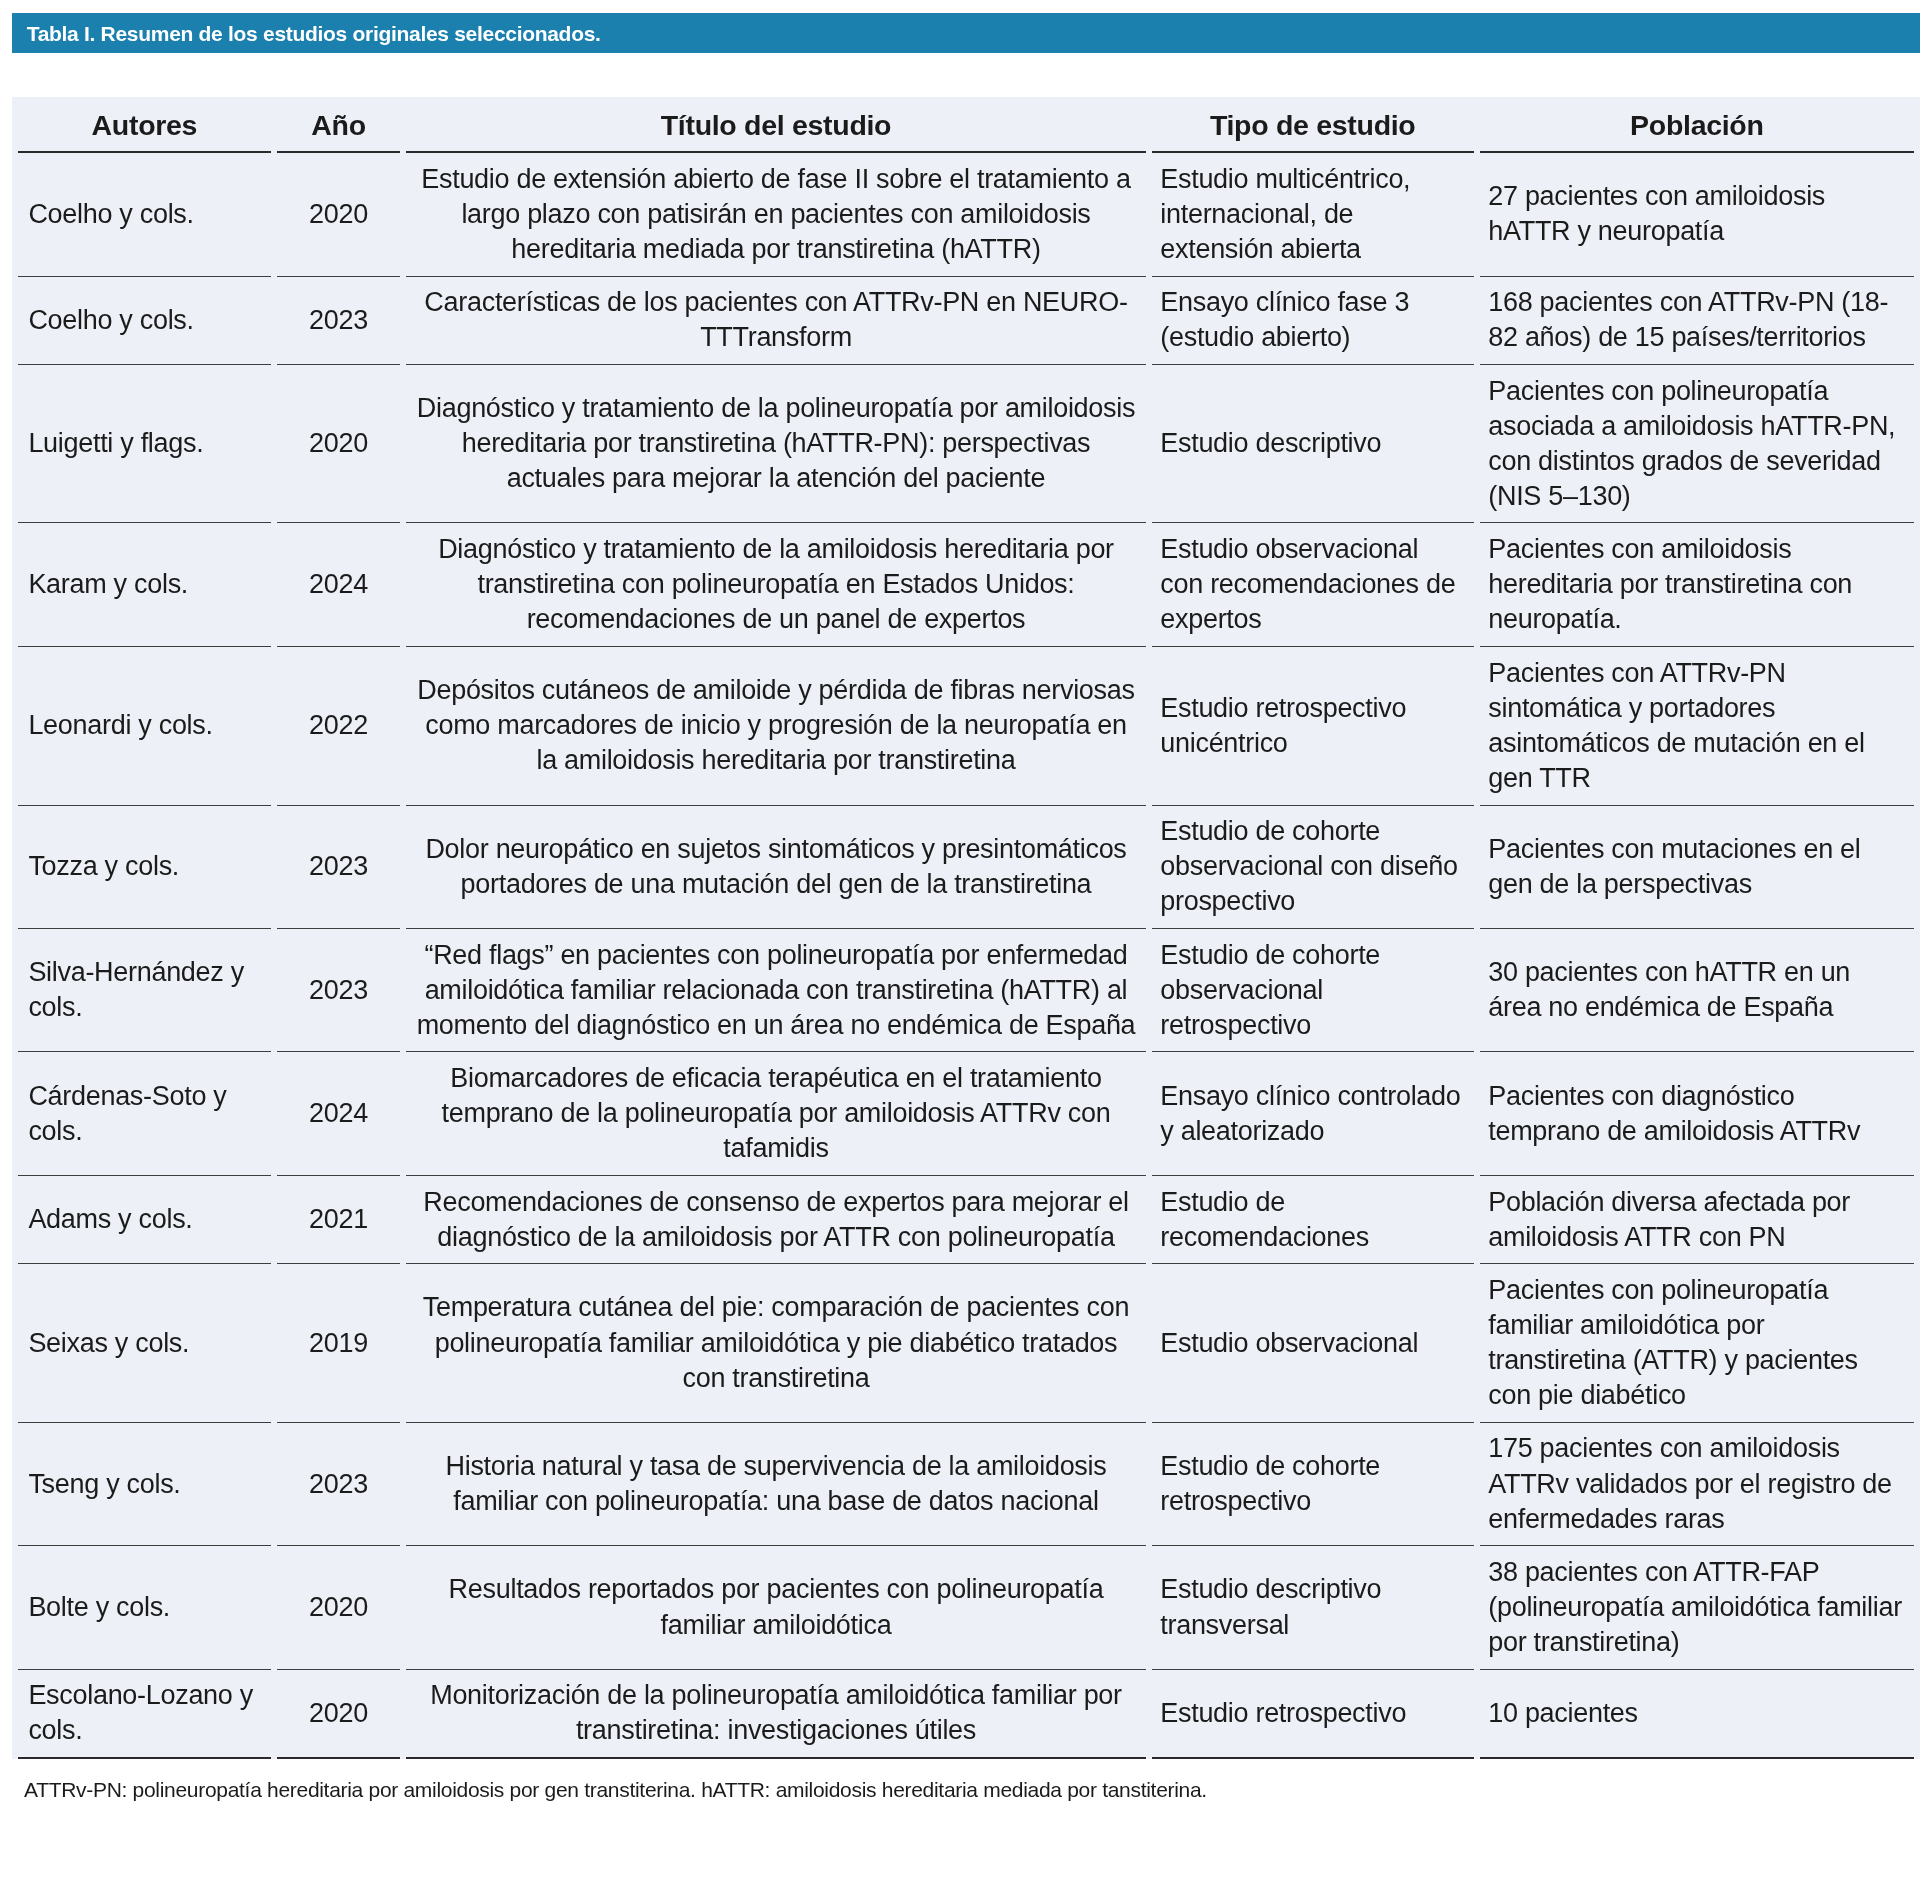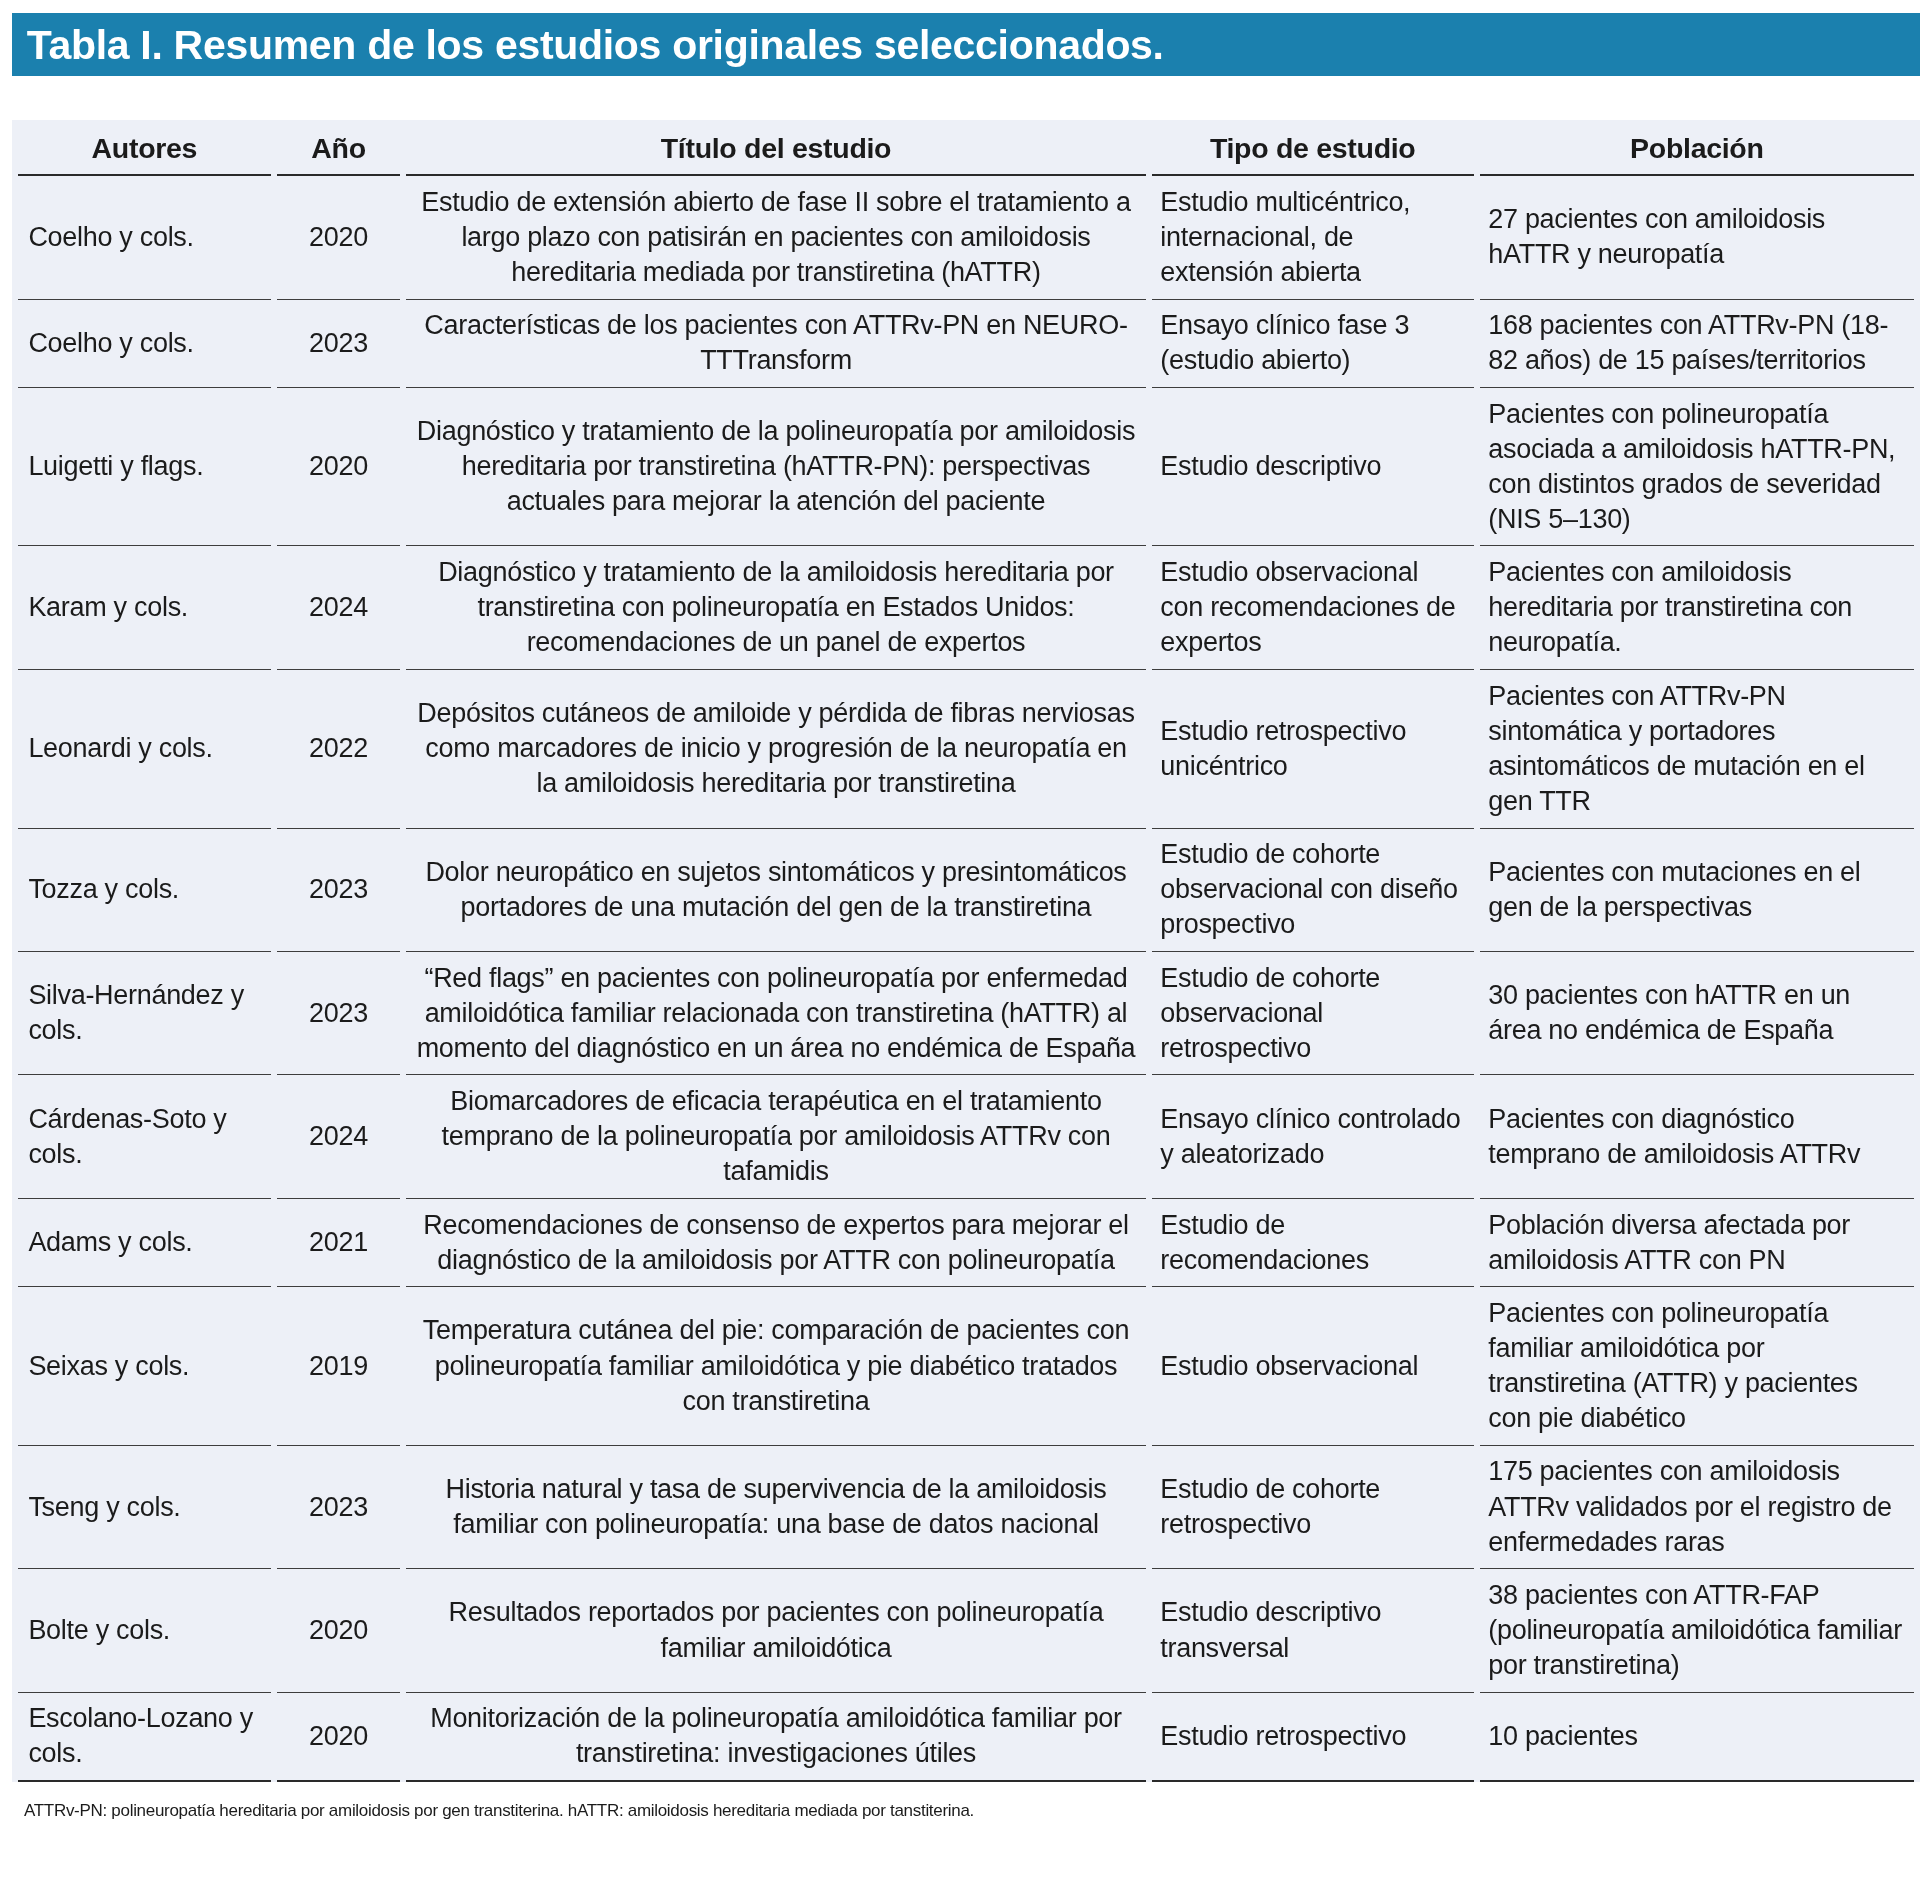--- a/index.html
+++ b/index.html
@@ -18,21 +18,21 @@
   }
   .table-wrap {
     position: absolute;
     left: 12px;
     top: 13px;
     width: 1908px;
   }
   .title-bar {
     background: #1b80ae;
     color: #ffffff;
-    font-size: 41px;
+    font-size: 21px;
     font-weight: bold;
     padding: 8.6px 14.7px 7.8px 14.7px;
     letter-spacing: -0.3px;
   }
   table.studies {
     width: 100%;
     border-collapse: separate;
     border-spacing: 6px 0;
     background: #edf0f7;
     table-layout: fixed;
@@ -61,21 +61,21 @@
   }
   tbody tr:last-child td {
     border-bottom: 2.6px solid #2a2a2a;
   }
   td.c-autores { padding-left: 10.4px; text-align: left; }
   td.c-ano { text-align: center; }
   td.c-titulo { text-align: center; }
   td.c-tipo { text-align: left; }
   td.c-poblacion { text-align: left; }
   .footnote {
-    font-size: 17px;
+    font-size: 21px;
     color: #1b1b1b;
     padding: 19px 3.5px 0 12px;
     letter-spacing: -0.3px;
   }
 </style>
 </head>
 <body>
 
 <div class="page">
   <div class="table-wrap">

